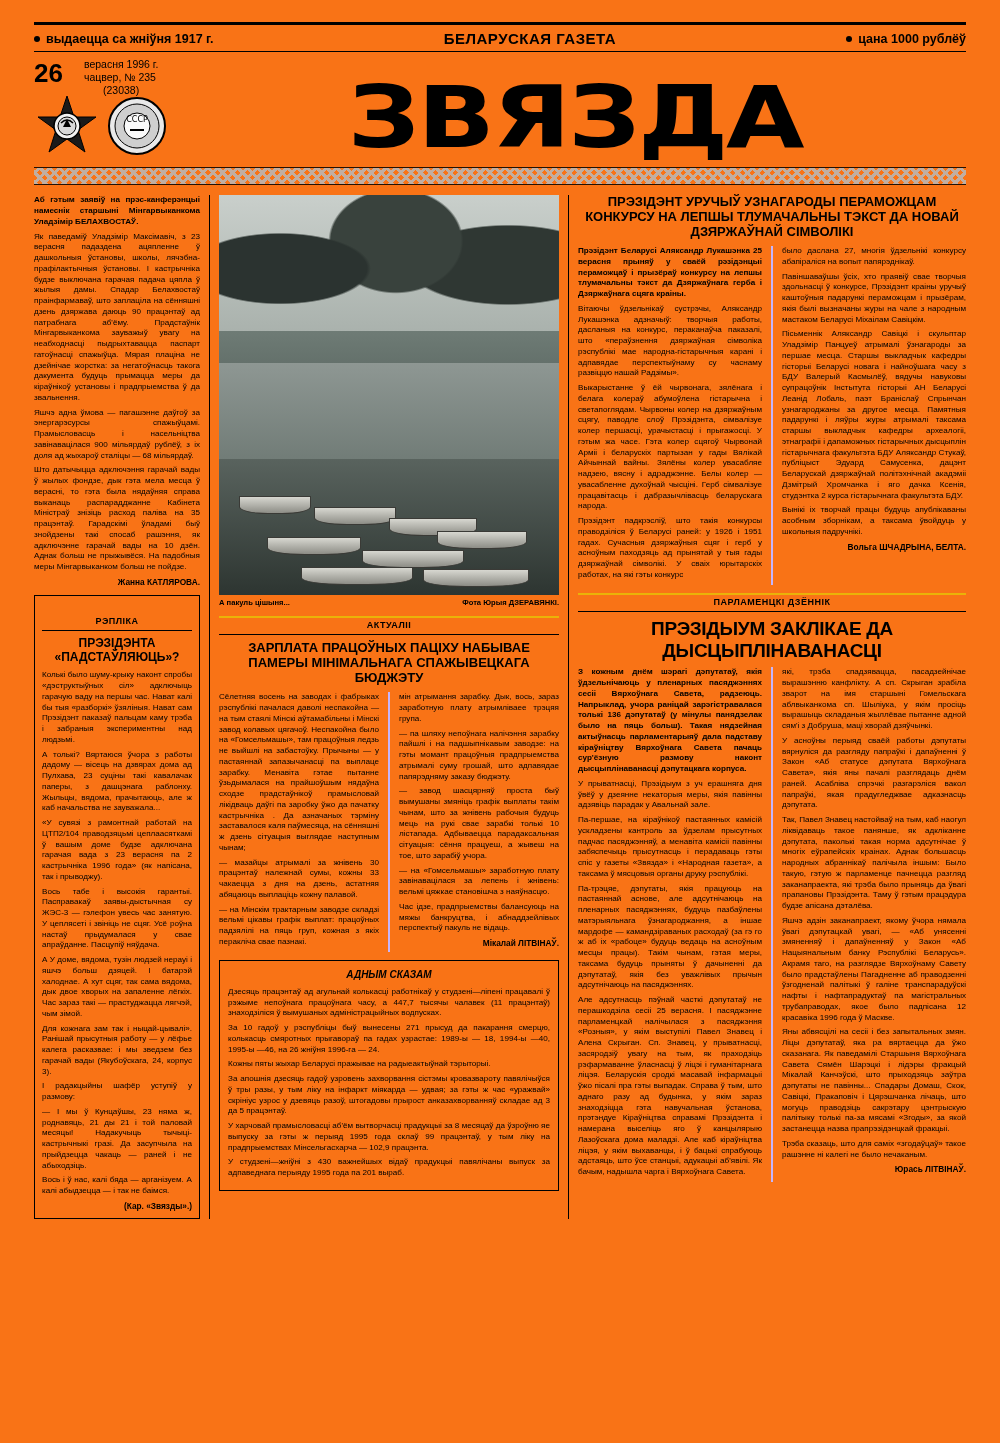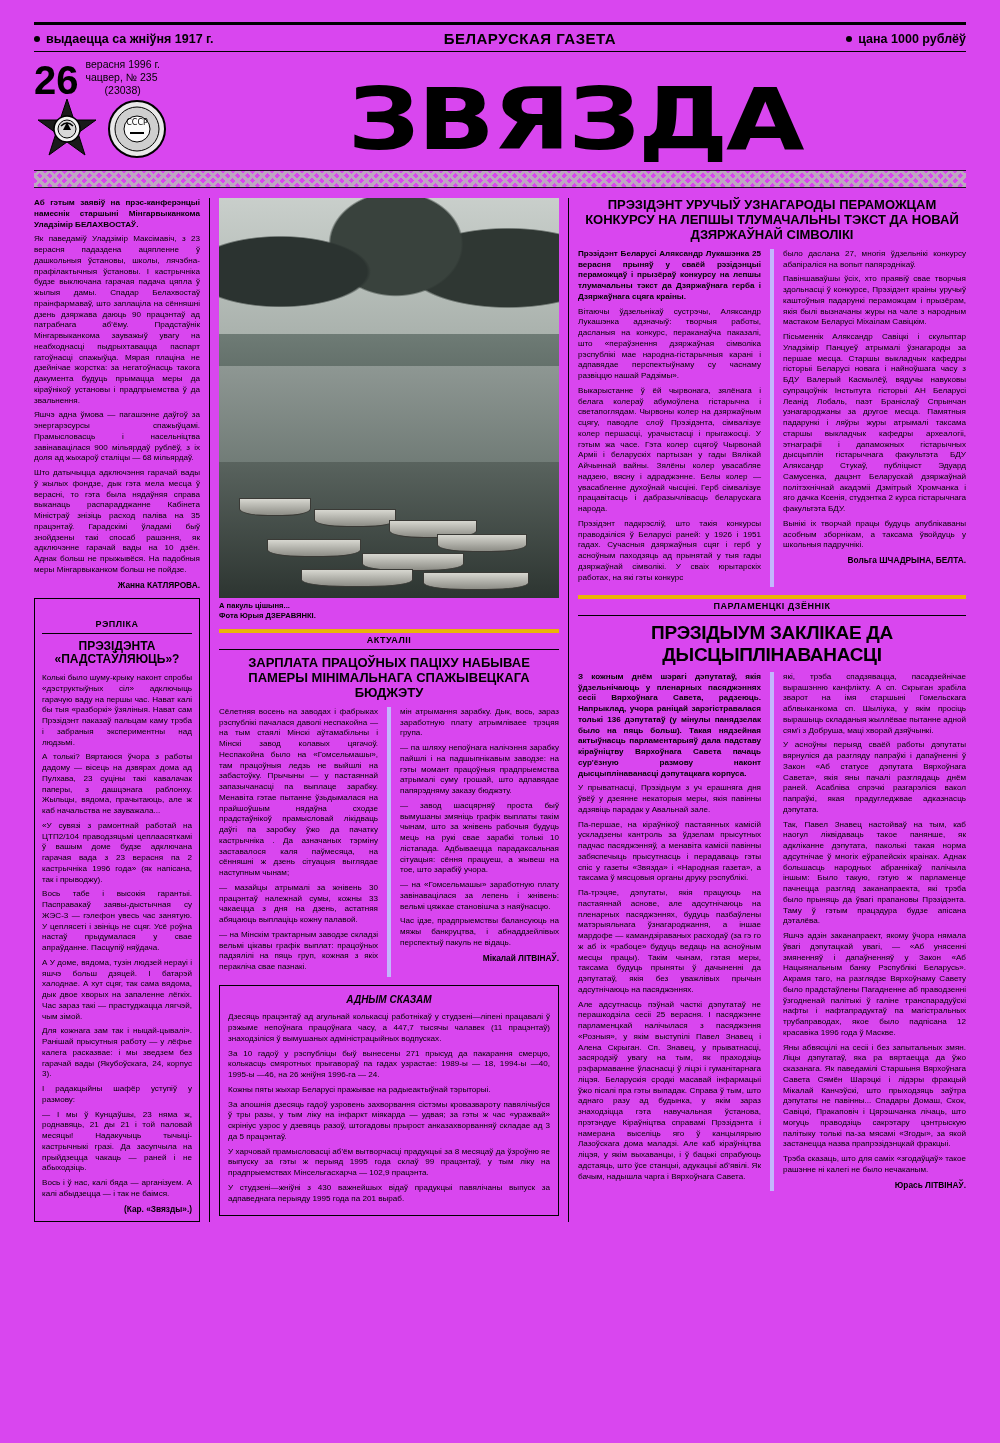--- a/index.html
+++ b/index.html
@@ -6,42 +6,42 @@
   body{
     width:1000px;height:1443px;
     background:#ffffff;
     font-family:"Liberation Sans", sans-serif;
     color:#000;
     -webkit-font-smoothing:antialiased;
   }
   .page{
     position:relative;
     width:1000px;height:1443px;
-    background:#d946ef;
+    background:#f97316;
     padding:0;
     box-sizing:border-box;
     overflow:hidden;
   }
   
   .masthead{
     margin:22px 34px 0 34px;
     border-top:3px solid #000;
     border-bottom:1px solid #000;
     padding:5px 0 4px 0;
     display:flex;align-items:center;justify-content:space-between;
     font-size:12.5px;font-weight:bold;
   }
   .masthead .left,.masthead .right{display:flex;align-items:center;gap:6px;}
   .bullet{width:6px;height:6px;border-radius:50%;background:#000;display:inline-block;}
   .masthead .center{font-size:15px;letter-spacing:.5px;}
   .dateline{
     margin:6px 34px 0 34px;
     display:flex;align-items:flex-start;
   }
-  .dateline .bigday{font-size:40px;font-weight:bold;line-height:1;margin-right:7px;padding-top:2px;}
+  .dateline .bigday{font-size:26px;font-weight:bold;line-height:1;margin-right:21px;padding-top:2px;}
   .dateline .dcol{font-size:10.5px;line-height:1.25;}
   .dateline .dcol .num{text-align:center;}
   
   .logorow{
     position:relative;
     margin:-26px 34px 0 34px;
     height:92px;
     display:flex;align-items:center;
   }
   .orders{
@@ -87,54 +87,54 @@
   h1.head{
     font-size:13px;line-height:1.15;font-weight:bold;text-align:center;margin:0 0 6px 0;
   }
   h2.head2{
     font-size:12px;line-height:1.15;font-weight:bold;text-align:center;margin:0 0 6px 0;
   }
   .lead{font-weight:bold;}
   p{margin:0 0 4px 0;}
   .kicker{
     text-align:center;font-weight:bold;font-size:9px;letter-spacing:.5px;
-    border-top:4px solid #eab308;border-bottom:1px solid #000;
+    border-top:2px solid #eab308;border-bottom:1px solid #000;
     padding:2px 0;margin:8px 0 6px 0;
   }
   .sign{text-align:right;font-weight:bold;font-size:8.3px;margin-top:3px;}
   .photo{
     width:100%;height:400px;
     background:linear-gradient(#9aa3a0,#6d7a74 35%,#4e5a55 60%,#7e8a84 75%,#3f4845);
     position:relative;overflow:hidden;margin-bottom:3px;
   }
   .photo .sky{position:absolute;left:0;top:0;right:0;height:34%;
     background:linear-gradient(#c9cfcb,#aab2ad);}
   .photo .trees{position:absolute;left:0;top:0;right:0;height:46%;
     background:radial-gradient(ellipse at 18% 40%,#2b3330 0 22%,transparent 23%),
                radial-gradient(ellipse at 52% 25%,#39423d 0 26%,transparent 27%),
                radial-gradient(ellipse at 85% 38%,#2f3733 0 24%,transparent 25%);}
   .photo .water{position:absolute;left:0;top:42%;right:0;height:26%;
     background:linear-gradient(#8e9793,#6f7a75);}
   .photo .boats{position:absolute;left:0;bottom:0;right:0;height:34%;
     background:linear-gradient(#59635e,#2d3531);}
   .photo .boat{position:absolute;height:16px;border-radius:0 0 40% 40%;
     background:linear-gradient(#d7d7d0,#8d8d86);border:1px solid #3a3a36;}
-  .capt{display:flex;justify-content:space-between;font-size:7.6px;font-weight:bold;margin-bottom:6px;flex-direction:column;}
+  .capt{display:flex;justify-content:space-between;font-size:7.6px;font-weight:bold;margin-bottom:6px;}
   .box{
     border:1px solid #000;padding:6px 7px;margin-top:7px;
   }
   .center{text-align:center;}
   .photocredit{font-weight:bold;}
   .adnym{
     border:1px solid #000;padding:7px 8px;margin-top:8px;
   }
   .adnym h3{font-size:10px;font-style:italic;font-weight:bold;text-align:center;margin:0 0 6px 0;}
   .subcols{display:flex;gap:9px;}
   .subcols>div{flex:1;}
-  .subcols .sep{border-left:4px solid #c4b5fd;padding-left:9px;}
+  .subcols .sep{border-left:2px solid #c4b5fd;padding-left:9px;}
 </style>
 </head>
 <body>
 
 <div class="page">
 
   <div class="masthead">
     <div class="left">
       <span class="bullet"></span>
       <span>выдаецца са жніўня 1917 г.</span>

